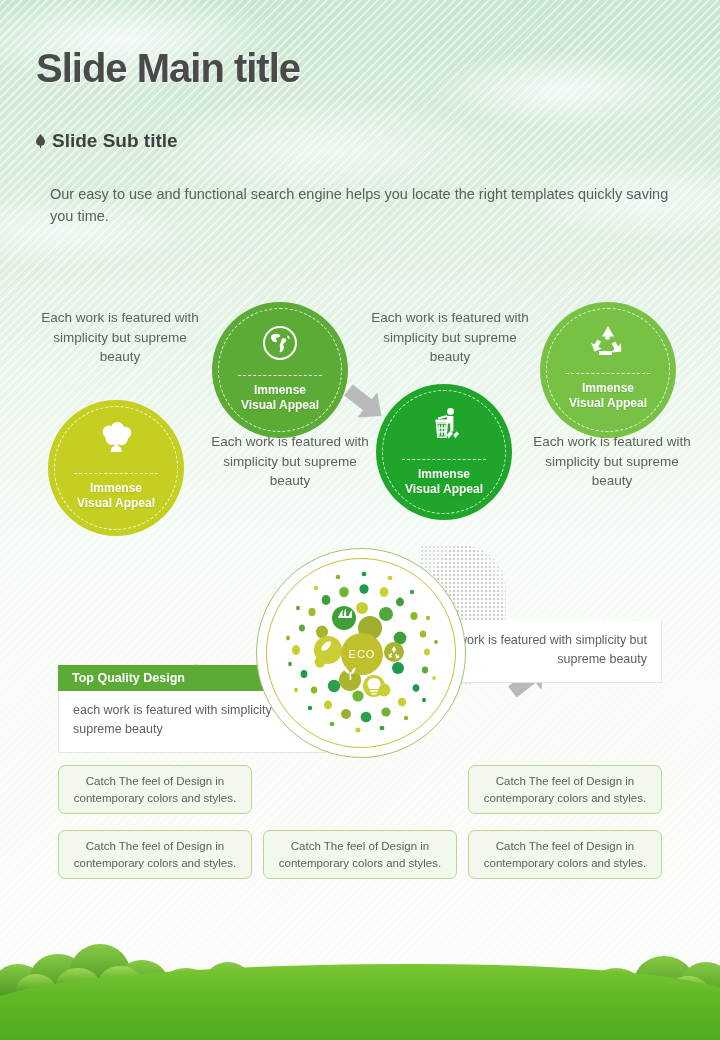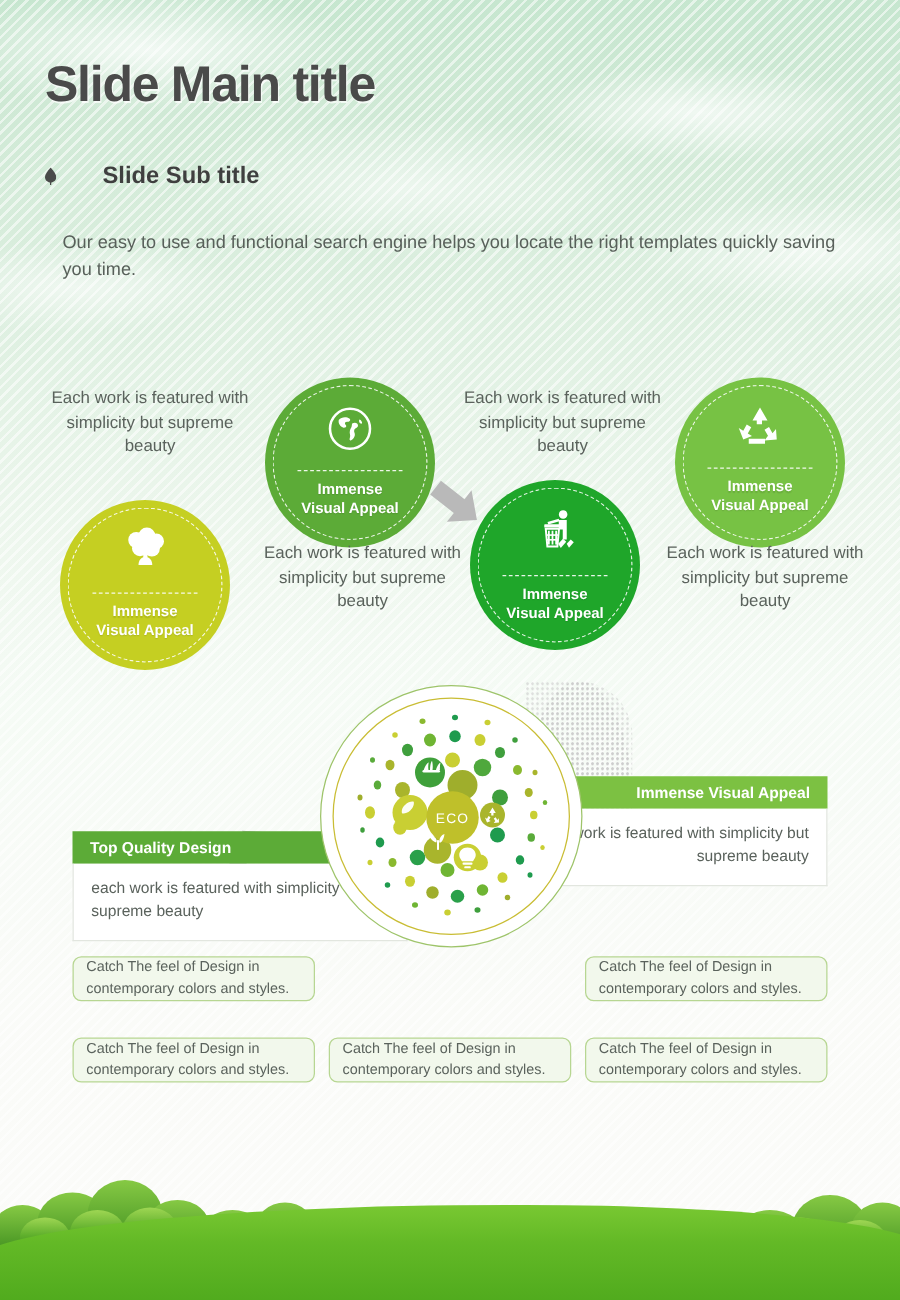--- a/index.html
+++ b/index.html
@@ -44,21 +44,21 @@
   .main-title {
     font-size: 40px; font-weight: bold; letter-spacing: -1px;
     color: #4a4a4a;
     text-shadow: 1px 1px 0 rgba(255,255,255,.7);
   }
   .sub-row {
     position: absolute; left: 36px; top: 130px; z-index: 5;
     display: flex; align-items: center; gap: 7px;
   }
   .leaf-bullet { width: 9px; height: 14px; display: block; }
-  .sub-title { font-size: 19px; font-weight: bold; color: #3f3f3f; margin-left: 30px; }
+  .sub-title { font-size: 19px; font-weight: bold; color: #3f3f3f; }
   .sub-desc {
     position: absolute; left: 50px; top: 163px; width: 620px; z-index: 5;
     font-size: 14.5px; color: #58605a; line-height: 1.55; margin-top: 20px;
   }
 
   
   .process { position: absolute; left: 0; top: 280px; width: 720px; height: 230px; z-index: 4; }
   .pcircle {
     position: absolute; border-radius: 50%;
     display: flex; flex-direction: column; align-items: center; justify-content: flex-start;
@@ -133,24 +133,24 @@
     border-radius: 50%; border: 1.5px solid #9ec46a; background: #fff;
   }
   .ring-inner {
     position: absolute; left: 10px; top: 13px; width: 190px; height: 190px;
     border-radius: 50%; border: 1px solid #c9bd34; background: #fff;
   }
 
   
   .captions { position: absolute; left: 0; top: 765px; width: 720px; height: 120px; z-index: 4; }
   .cbox {
-    position: absolute; width: 194px; height: 36px;
+    position: absolute; width: 194px; height: 49px;
     background: #f2f8ec; border: 1px solid #b7d692; border-radius: 7px;
     display: flex; align-items: center; justify-content: center;
-    font-size: 11.5px; color: #5a625c; line-height: 1.45; text-align: left;
+    font-size: 11.5px; color: #5a625c; line-height: 1.45; text-align: center;
     padding: 0 10px;
   }
   .cb1 { left: 58px;  top: 0px; }
   .cb2 { left: 468px; top: 0px; }
   .cb3 { left: 58px;  top: 65px; }
   .cb4 { left: 263px; top: 65px; }
   .cb5 { left: 468px; top: 65px; }
 
   
   .landscape { position: absolute; left: 0; bottom: 0; width: 720px; height: 120px; z-index: 3; }
@@ -298,21 +298,20 @@
 
     <div class="halftone2"></div>
     <div class="halftone"></div>
 
     <div class="banner banner-left">
       <div class="banner-head">Top Quality Design</div>
       <div class="banner-body">each work is featured with simplicity but supreme beauty</div>
     </div>
 
     <div class="banner banner-right">
-      <div class="banner-head">Immense Visual Appeal</div>
       <div class="banner-body">each work is featured with simplicity but supreme beauty</div>
     </div>
 
     <div class="sphere-wrap">
       <div class="ring-outer"></div>
       <div class="ring-inner"></div>
 
       <svg style="position:absolute; left:10px; top:13px;" width="190" height="190" viewBox="0 0 190 190">
         <g>
 

